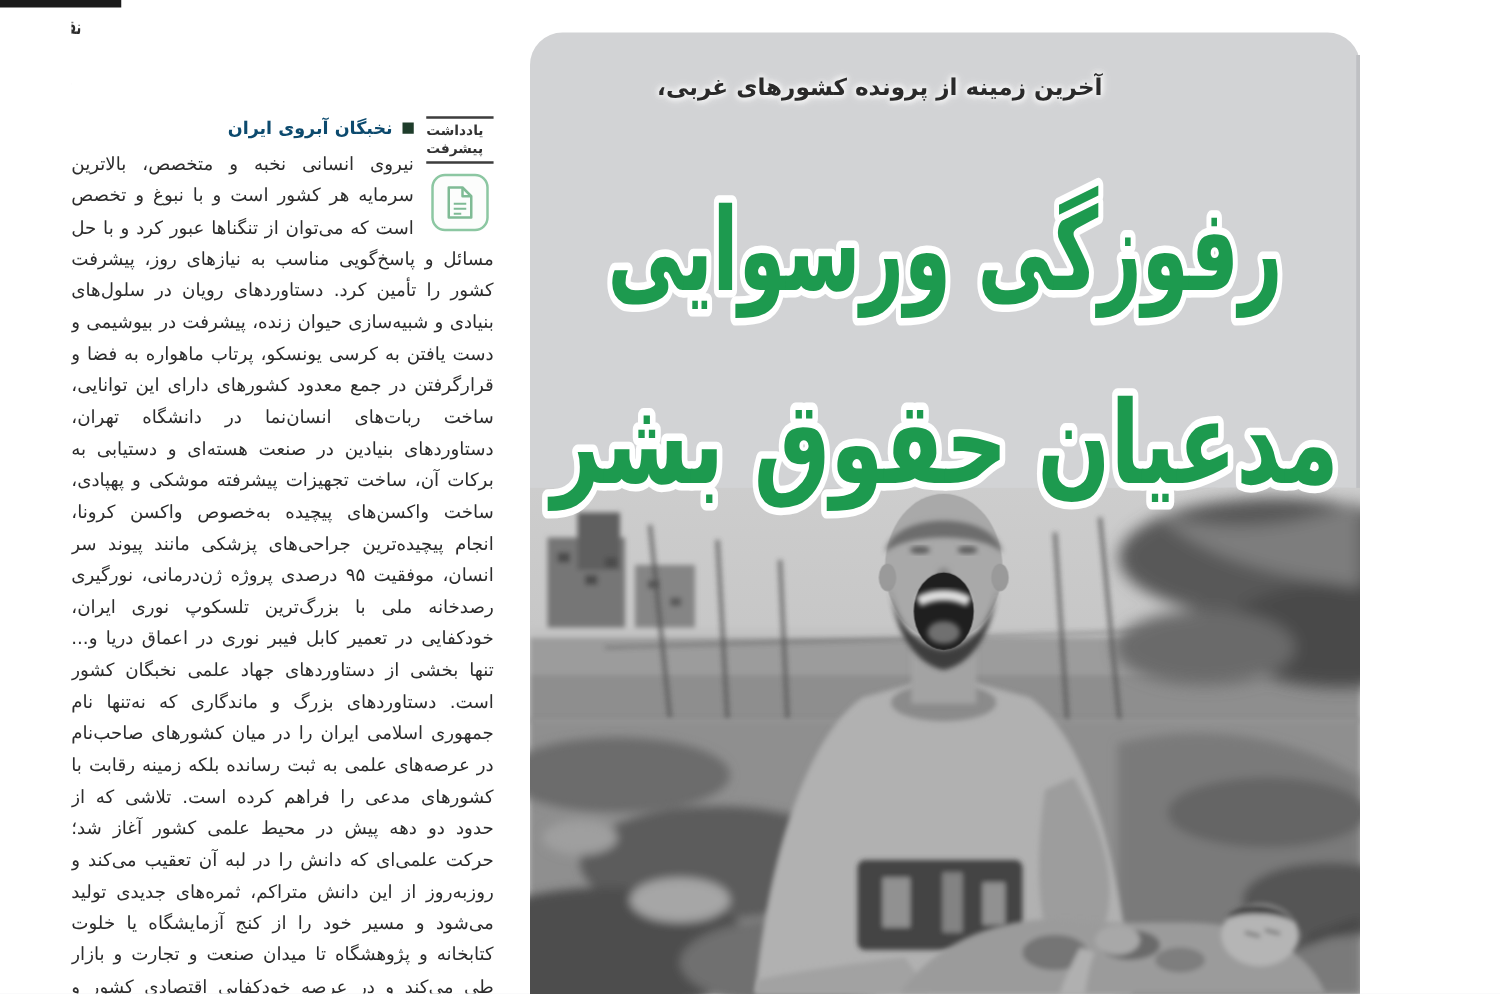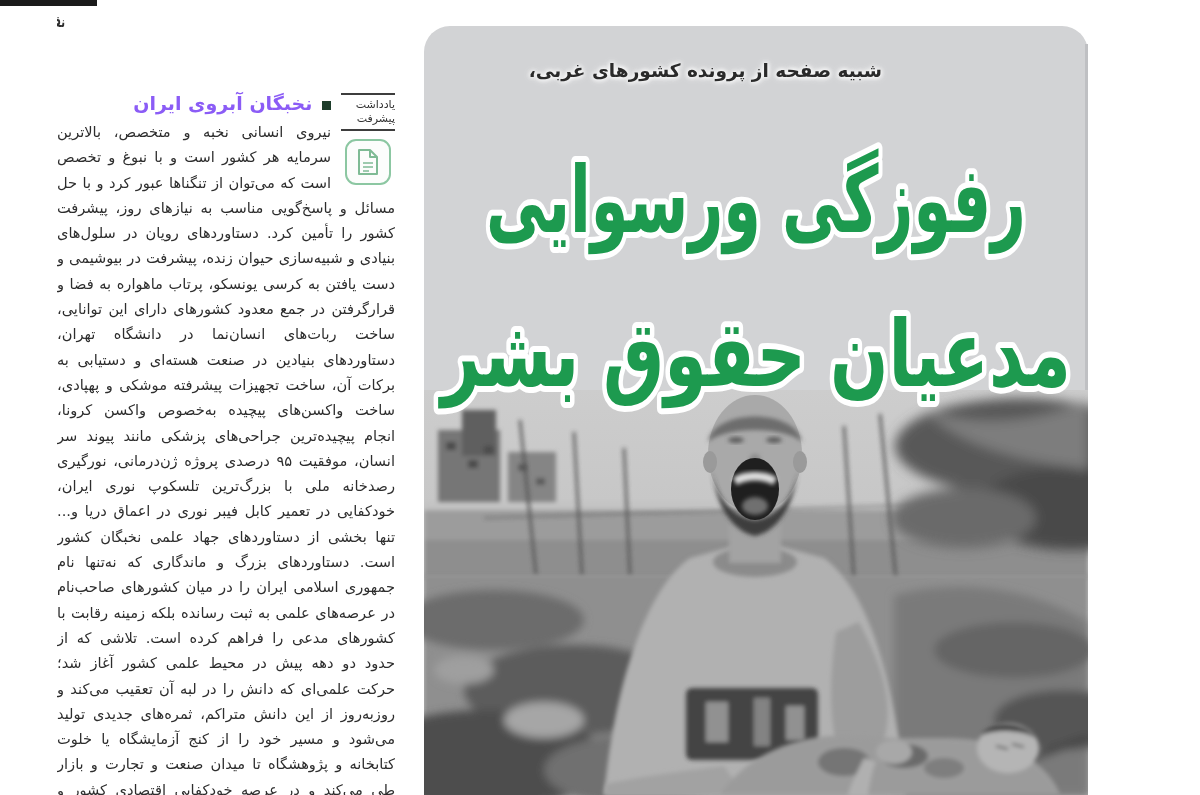--- a/index.html
+++ b/index.html
@@ -9,24 +9,24 @@
 
   
   .left-col{position:absolute;left:57px;top:8px;width:338px;height:787px;direction:rtl;overflow:hidden;}
   .kicker-svg{display:block;}
   .kicker-svg text{font-family:"DejaVu Sans",sans-serif;font-weight:bold;font-size:15.5px;fill:#2c2c2c;}
   .headline-svg{display:block;margin-top:3px;}
   .headline-svg text{font-family:"DejaVu Sans",sans-serif;font-weight:bold;font-size:33px;fill:#0e0e0e;}
   .flow{margin-top:8px;}
   .marker{float:right;width:54px;margin:2px 0 6px 10px;}
   .marker-label{border-top:2px solid #3d3d3d;border-bottom:2px solid #3d3d3d;padding:3px 0;
-                text-align:right;font-size:11px;font-weight:normal;color:#333;line-height:14px;}
+                text-align:left;font-size:11px;font-weight:bold;color:#333;line-height:14px;}
   .marker-icon{margin:8px auto 0;width:46px;height:46px;border:2px solid #8cc7a2;border-radius:11px;
                display:flex;align-items:center;justify-content:center;background:#fcfdfc;box-sizing:border-box;}
-  .subhead{margin:0 0 4px;font-size:19px;font-weight:bold;color:#8b5cf6;line-height:24px;}
+  .subhead{margin:0 0 4px;font-size:14px;font-weight:bold;color:#0c4a6e;line-height:24px;}
   .subhead .sq{display:inline-block;width:9px;height:9px;background:#1e3d2b;margin-left:3px;}
   .body{margin:0 0 2px;font-size:14.6px;line-height:25.3px;color:#2d2d2d;
         text-align:justify;text-justify:inter-word;}
 
   
   .panel{position:absolute;left:424px;top:26px;width:664px;height:769px;background:#d2d3d5;
          border-radius:26px 26px 0 0;}
   .panel::after{content:"";position:absolute;right:0;top:18px;bottom:0;width:3px;background:#bfc0c3;}
   .panel-kicker{position:absolute;top:26px;right:206px;direction:rtl;text-align:right;
                 font-weight:bold;font-size:18.5px;line-height:37px;color:#2a2a2a;
@@ -76,21 +76,21 @@
       </h3>
 
       <p class="body">نیروی انسانی نخبه و متخصص، بالاترین سرمایه هر کشور است و با نبوغ و تخصص است که می‌توان از تنگناها عبور کرد و با حل مسائل و پاسخ‌گویی مناسب به نیازهای روز، پیشرفت کشور را تأمین کرد. دستاوردهای رویان در سلول‌های بنیادی و شبیه‌سازی حیوان زنده، پیشرفت در بیوشیمی و دست یافتن به کرسی یونسکو، پرتاب ماهواره به فضا و قرارگرفتن در جمع معدود کشورهای دارای این توانایی، ساخت ربات‌های انسان‌نما در دانشگاه تهران، دستاوردهای بنیادین در صنعت هسته‌ای و دستیابی به برکات آن، ساخت تجهیزات پیشرفته موشکی و پهپادی، ساخت واکسن‌های پیچیده به‌خصوص واکسن کرونا، انجام پیچیده‌ترین جراحی‌های پزشکی مانند پیوند سر انسان، موفقیت ۹۵ درصدی پروژه ژن‌درمانی، نورگیری رصدخانه ملی با بزرگ‌ترین تلسکوپ نوری ایران، خودکفایی در تعمیر کابل فیبر نوری در اعماق دریا و... تنها بخشی از دستاوردهای جهاد علمی نخبگان کشور است. دستاوردهای بزرگ و ماندگاری که نه‌تنها نام جمهوری اسلامی ایران را در میان کشورهای صاحب‌نام در عرصه‌های علمی به ثبت رسانده بلکه زمینه رقابت با کشورهای مدعی را فراهم کرده است. تلاشی که از حدود دو دهه پیش در محیط علمی کشور آغاز شد؛ حرکت علمی‌ای که دانش را در لبه آن تعقیب می‌کند و روزبه‌روز از این دانش متراکم، ثمره‌های جدیدی تولید می‌شود و مسیر خود را از کنج آزمایشگاه یا خلوت کتابخانه و پژوهشگاه تا میدان صنعت و تجارت و بازار طی می‌کند و در عرصه خودکفایی اقتصادی کشور و افزایش صادرات کالاهای غیرنفتی، خودنمایی می‌کند.</p>
 
     </div>
   </section>
 
   <section class="panel">
 
     <div class="panel-kicker">
-      <div>شبیه صفحه از پرونده کشورهای غربی،</div>
+      <div>آخرین زمینه از پرونده کشورهای غربی،</div>
     </div>
 
     <svg class="green-headline" width="664" height="330" viewBox="0 0 664 330">
       <text x="332" y="118" text-anchor="middle" textLength="540" lengthAdjust="spacingAndGlyphs" fill="#1d9a4f">رفوزگی ورسوایی</text>
       <text x="332" y="272" text-anchor="middle" textLength="630" lengthAdjust="spacingAndGlyphs" fill="#1d9a4f">مدعیان حقوق بشر</text>
     </svg>
 
     <div class="photo" title="Black-and-white photo: a screaming man kneels among rubble holding a lifeless child across his lap; damaged buildings, a wall with poles and palm fronds in the background.">
       <svg width="664" height="405" viewBox="0 0 664 405">
         <defs>

